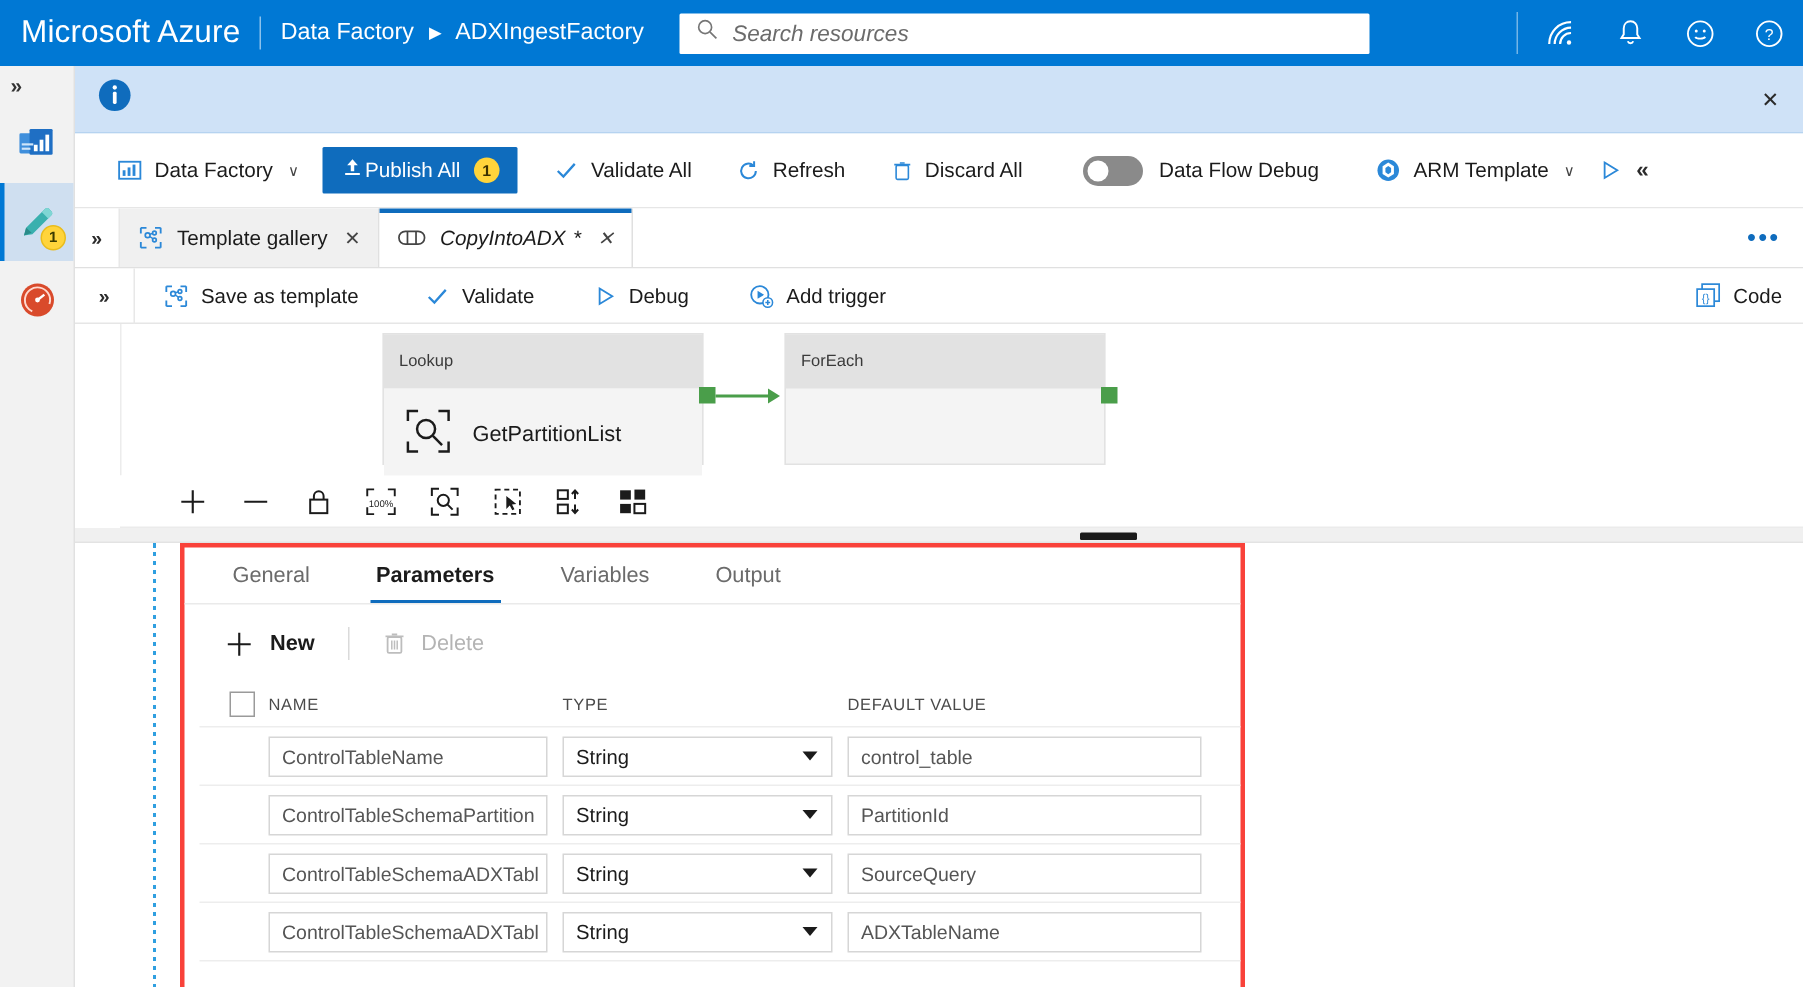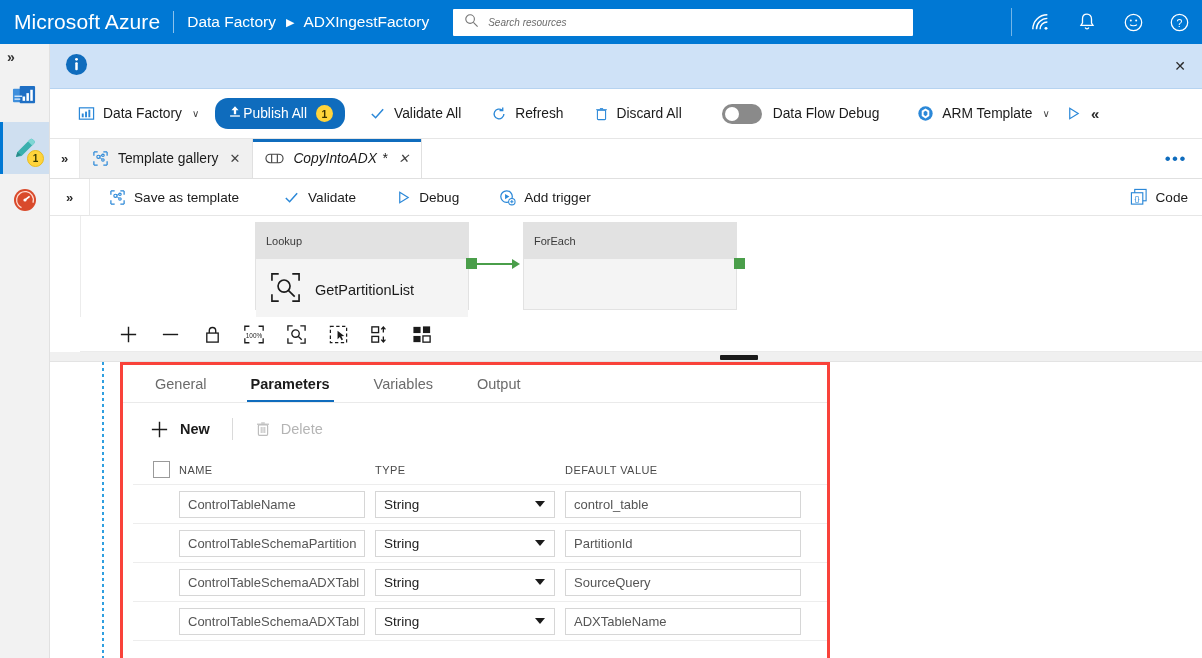--- a/index.html
+++ b/index.html
@@ -25,21 +25,21 @@
   }
   .crumb { color: #fff; font-size: 15.5px; white-space: nowrap; }
   .crumb-sep {
     color: #fff; font-size: 11px; margin: 0 9px 0 10px; line-height: 1;
   }
   .search-box {
     margin-left: 24px; width: 460px; height: 27px; background: #fff;
     display: flex; align-items: center; border-radius: 1px;
   }
   .search-ico { margin: 0 9px 0 11px; flex: 0 0 auto; }
-  .search-ph { color: #6b6b6b; font-size: 10px; font-style: italic; }
+  .search-ph { color: #6b6b6b; font-size: 15px; font-style: italic; }
   .hdr-icons { margin-left: auto; display: flex; align-items: center; height: 44px; }
   .hdr-divider { width:1px; height:28px; background: rgba(255,255,255,.45); margin-right: 6px;}
   .hdr-ico {
     width: 46px; height: 44px; display: flex; align-items: center;
     justify-content: center; cursor: pointer;
   }
 
   
   .rail {
     position: absolute; top: 44px; left: 0; width: 50px; height: 614px;
@@ -85,21 +85,21 @@
   }
   .tb-item {
     display: flex; align-items: center; height: 32px; padding: 0 10px;
     font-size: 13.8px; color: #1b1b1b; cursor: pointer; white-space: nowrap;
   }
   .tb-item .glyph { margin-right: 8px; display: flex; align-items: center; }
   .tb-chev { margin-left: 10px; font-size: 10px; color: #444; }
   .publish-btn {
     background: #0f6cbd; color: #fff; height: 31px; padding: 0 12px;
     display: flex; align-items: center; font-size: 13.8px; cursor: pointer;
-    margin-left: 6px; border-radius: 13px;
+    margin-left: 6px; border-radius: 1px;
   }
   .publish-badge {
     width: 17px; height: 17px; border-radius: 50%; background: #ffd43b;
     color: #3a3000; font-size: 10.5px; font-weight: bold; margin-left: 9px;
     display: flex; align-items: center; justify-content: center;
   }
   .toggle {
     width: 40px; height: 20px; border-radius: 10px; background: #8a8a8a;
     position: relative; cursor: pointer; margin-right: 11px; flex: 0 0 auto;
   }

